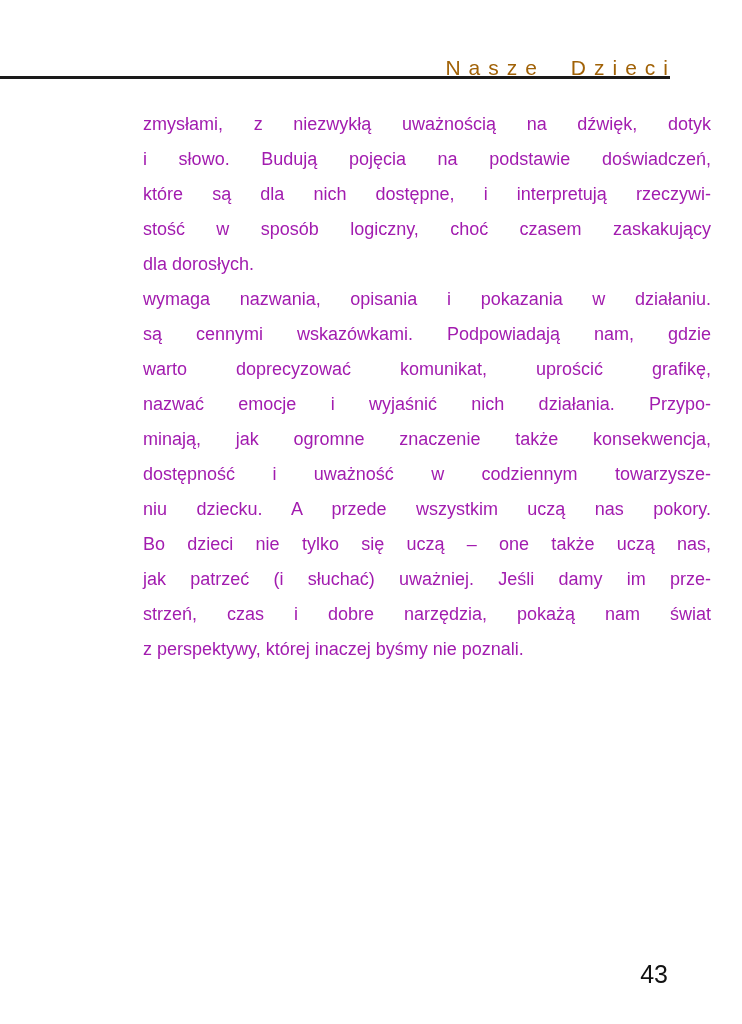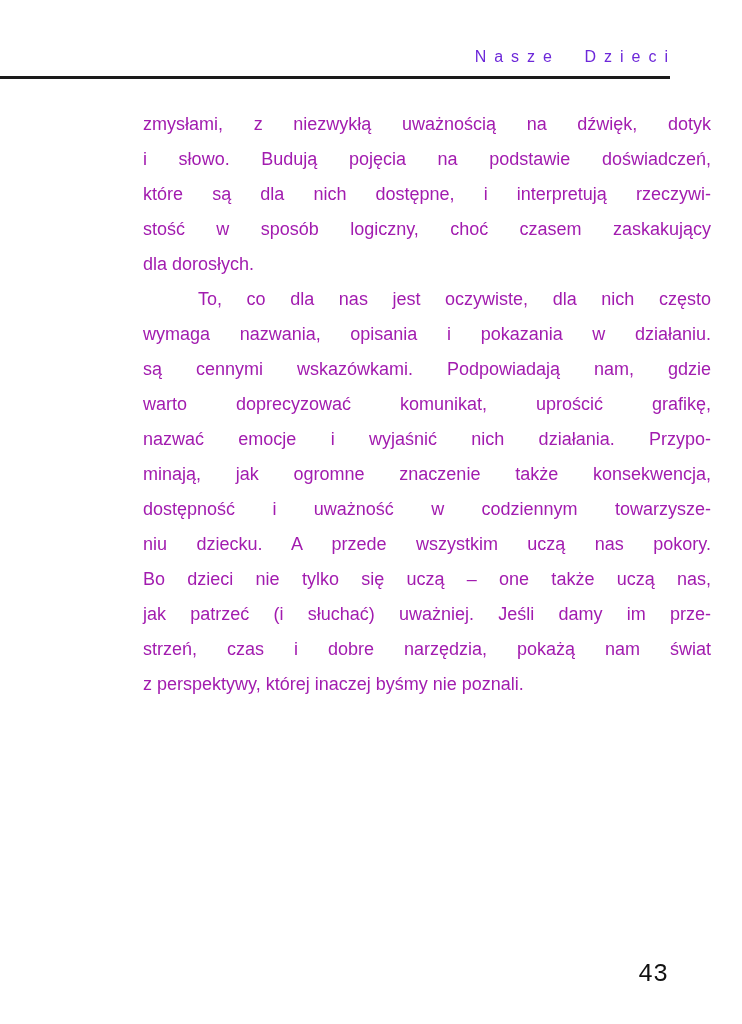--- a/index.html
+++ b/index.html
@@ -12,26 +12,26 @@
     position: relative;
     overflow: hidden;
   }
   .page {
     position: absolute;
     inset: 0;
     background: #ffffff;
   }
   .running-header {
     position: absolute;
-    top: 48px;
+    top: 56px;
     right: 66px;
-    font-size: 16px;
+    font-size: 21px;
     letter-spacing: 8px;
     word-spacing: 12px;
-    color: #6d28d9;
+    color: #a16207;
     white-space: nowrap;
   }
   .header-rule {
     position: absolute;
     top: 76px;
     left: 0;
     width: 670px;
     height: 3px;
     background: #1a1a1a;
   }
@@ -56,39 +56,37 @@
   }
   .text-line.indent {
     padding-left: 55px;
   }
   .page-number {
     position: absolute;
     top: 960px;
     right: 74px;
     font-size: 25px;
     color: #121212;
-    font-family: Liberation Mono, monospace;
   }
 </style>
 </head>
 <body>
 
 <div class="page">
 
   <div class="running-header">Nasze Dzieci</div>
 
   <div class="header-rule"></div>
 
   <div class="body-text" id="body-text">
       <div class="text-line">zmysłami, z niezwykłą uważnością na dźwięk, dotyk</div>
       <div class="text-line">i słowo. Budują pojęcia na podstawie doświadczeń,</div>
       <div class="text-line">które są dla nich dostępne, i interpretują rzeczywi-</div>
       <div class="text-line">stość w sposób logiczny, choć czasem zaskakujący</div>
       <div class="text-line last">dla dorosłych.</div>
-      <div class="text-line indent">To, co dla nas jest oczywiste, dla nich często</div>
       <div class="text-line">wymaga nazwania, opisania i pokazania w działaniu.</div>
       <div class="text-line">są cennymi wskazówkami. Podpowiadają nam, gdzie</div>
       <div class="text-line">warto doprecyzować komunikat, uprościć grafikę,</div>
       <div class="text-line">nazwać emocje i wyjaśnić nich działania. Przypo-</div>
       <div class="text-line">minają, jak ogromne znaczenie także konsekwencja,</div>
       <div class="text-line">dostępność i uważność w codziennym towarzysze-</div>
       <div class="text-line">niu dziecku. A przede wszystkim uczą nas pokory.</div>
       <div class="text-line">Bo dzieci nie tylko się uczą – one także uczą nas,</div>
       <div class="text-line">jak patrzeć (i słuchać) uważniej. Jeśli damy im prze-</div>
       <div class="text-line">strzeń, czas i dobre narzędzia, pokażą nam świat</div>

